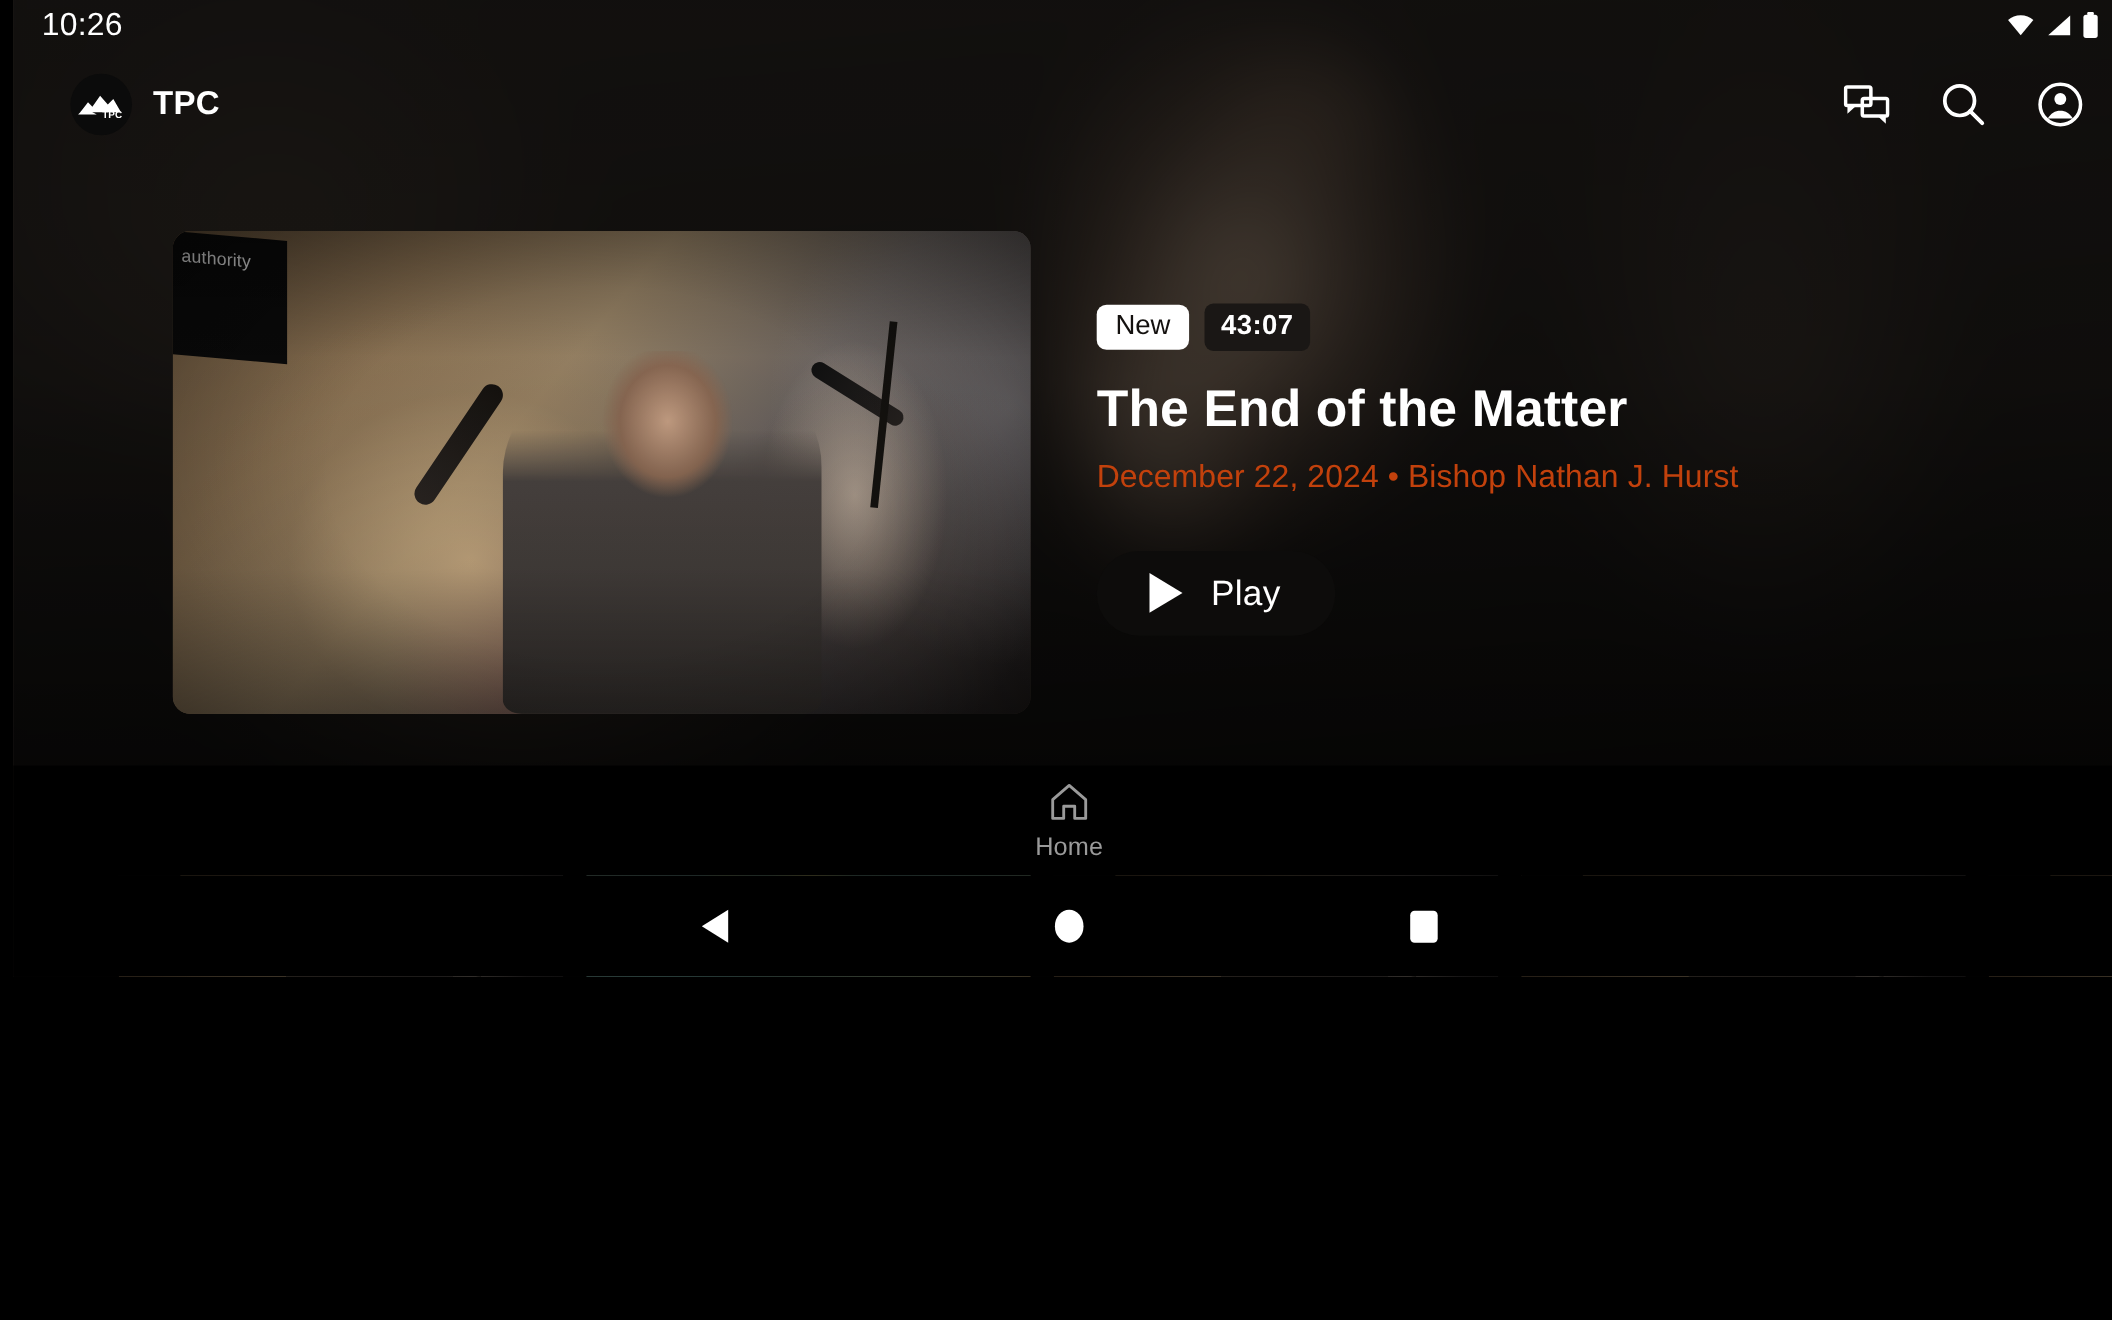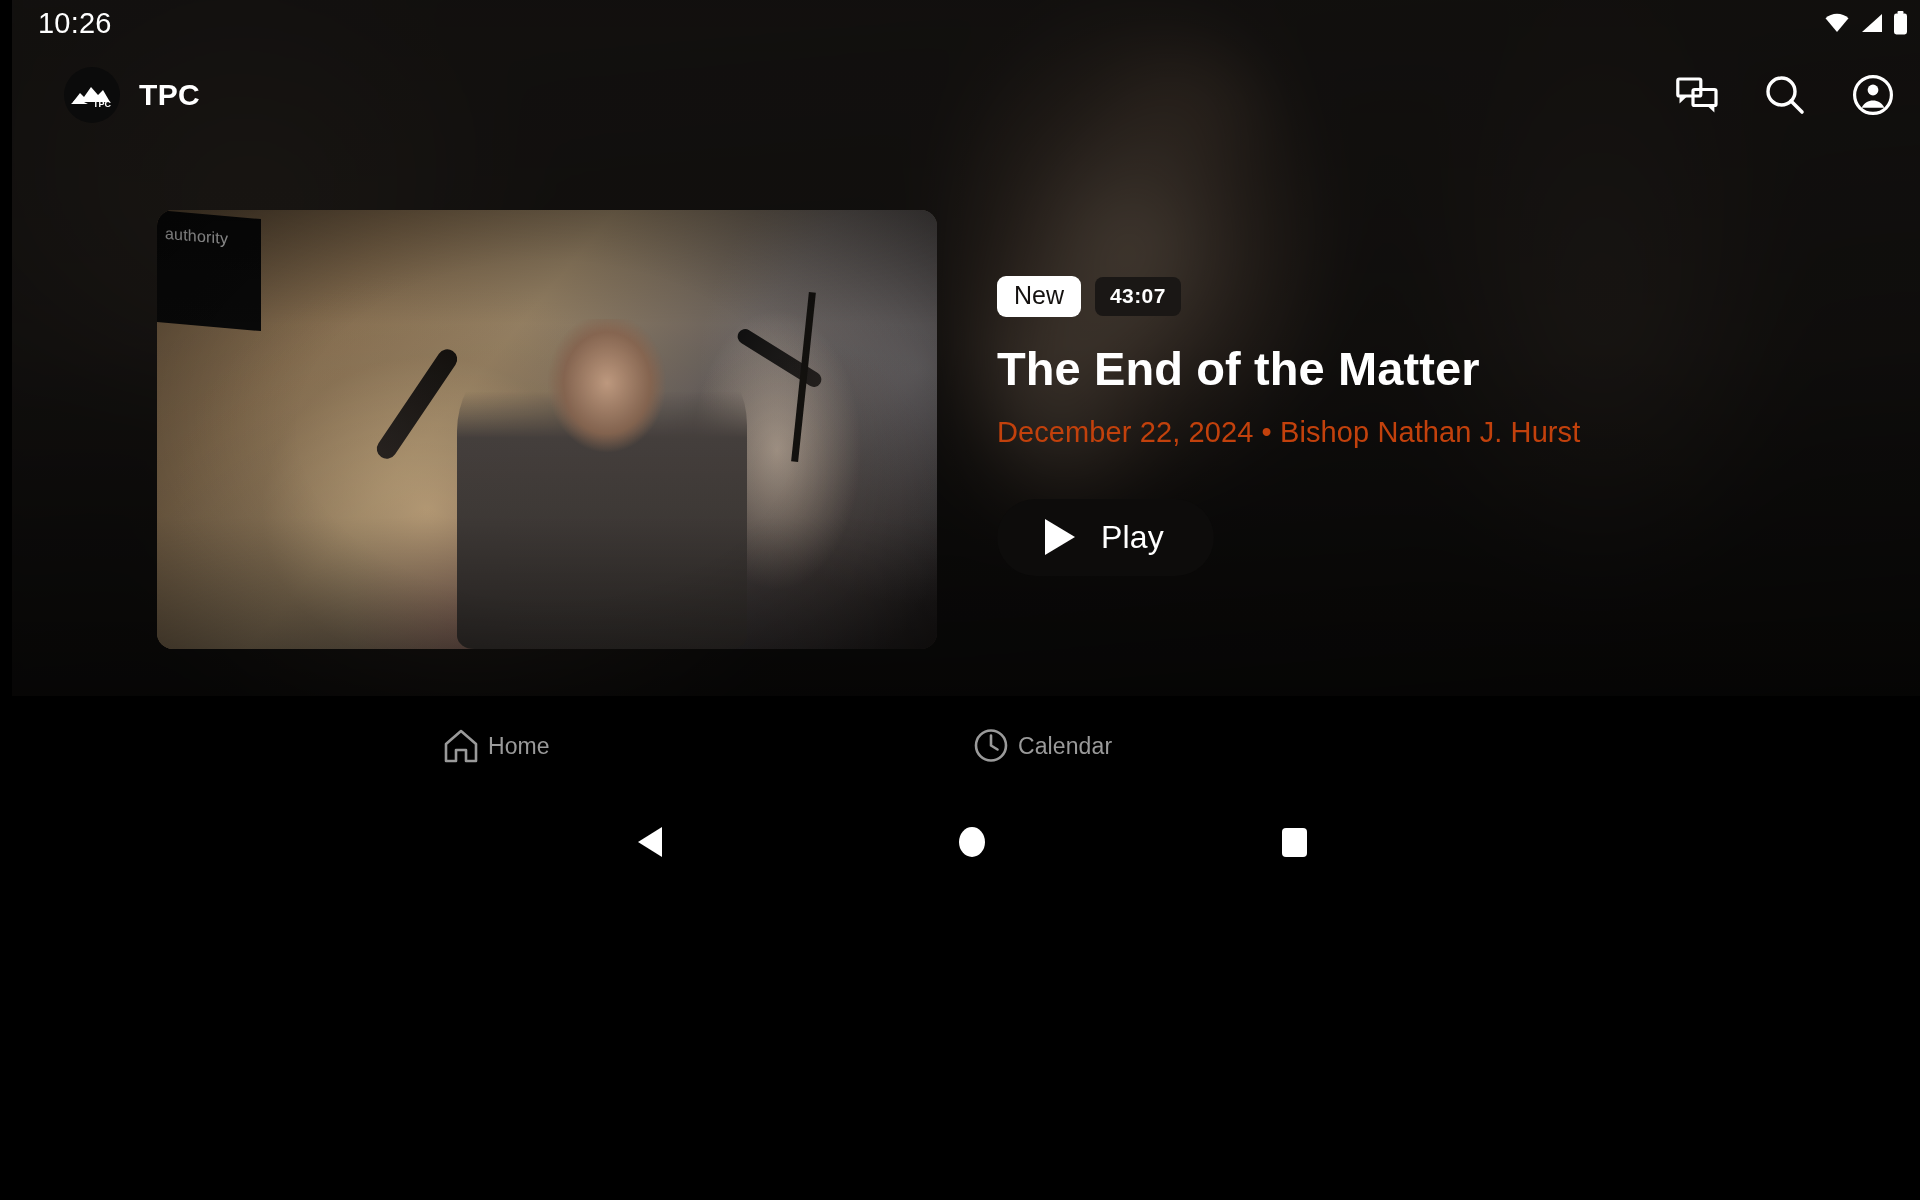--- a/index.html
+++ b/index.html
@@ -167,21 +167,21 @@
   }
   .badges { display: flex; align-items: center; gap: 14px; }
   .badge-new {
     background: #fff; color: #14110f;
     font-size: 25px; font-weight: 400;
     padding: 7px 17px 9px; border-radius: 9px;
     line-height: 1;
   }
   .badge-dur {
     background: #1a1715; color: #fff;
-    font-size: 21px; font-weight: 700;
+    font-size: 25px; font-weight: 700;
     padding: 8px 15px 10px; border-radius: 8px;
     line-height: 1; letter-spacing: .4px;
   }
   .hero-title {
     color: #fff; font-size: 47px; font-weight: 700;
     margin-top: 26px; letter-spacing: .1px; line-height: 1.1;
   }
   .hero-meta {
     color: #c2410c; font-size: 29px; font-weight: 400;
     margin-top: 21px; letter-spacing: .1px;
@@ -309,21 +309,21 @@
     width: 1920px; height: 100px;
     background: #000;
     display: flex; align-items: center;
     z-index: 50;
   }
   .nav-inner {
     width: 1060px; margin: 0 auto;
     display: flex; align-items: center;
   }
   .nav-item {
-    flex: 1; display: flex; flex-direction: row;
+    flex: 1; display: flex; flex-direction: column;
     align-items: center; gap: 8px; cursor: pointer;
     background: none; border: none;
   }
   .nav-item .nav-label {
     font-size: 23px; color: #9a9a9a; font-weight: 400;
     letter-spacing: .1px;
   }
   .nav-item.active .nav-label { color: #fff; font-weight: 700; }
   .nav-item svg { display: block; }
 
@@ -518,29 +518,20 @@
         <span>
           <svg width="38" height="38" viewBox="0 0 38 38">
             <path d="M19 4 L34 17 L34 34 L24 34 L24 23 L14 23 L14 34 L4 34 L4 17 Z" fill="none" stroke="#9a9a9a" stroke-width="2.6" stroke-linejoin="round"></path>
           </svg>
         </span>
         <span class="nav-label">Home</span>
       </button>
 
 
 
-      <button class="nav-item">
-        <span>
-          <svg width="38" height="38" viewBox="0 0 38 38">
-            <circle cx="19" cy="18.5" r="15" fill="none" stroke="#9a9a9a" stroke-width="2.6"></circle>
-            <path d="M19 8.5 L19 18.5 L25.5 22.5" fill="none" stroke="#9a9a9a" stroke-width="2.6" stroke-linecap="round" stroke-linejoin="round"></path>
-          </svg>
-        </span>
-        <span class="nav-label">Calendar</span>
-      </button>
 
     </div>
   </div>
 
   <div class="sys-bar">
     <button class="sys-btn">
         <span class="sys-back"></span>
       </button>
     <button class="sys-btn">
         <span class="sys-home"></span>

